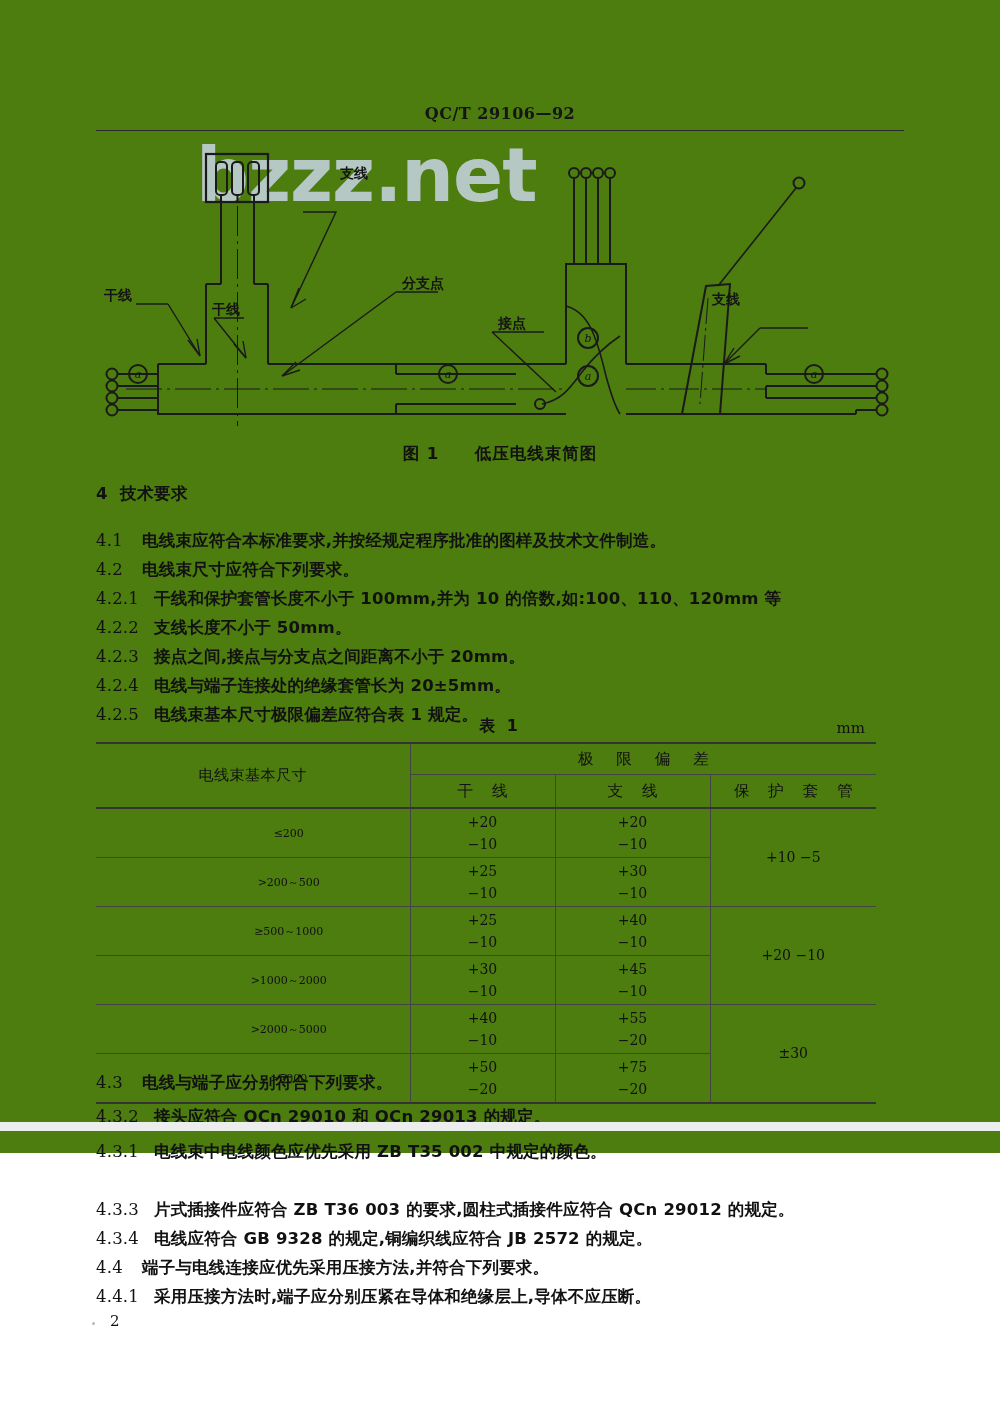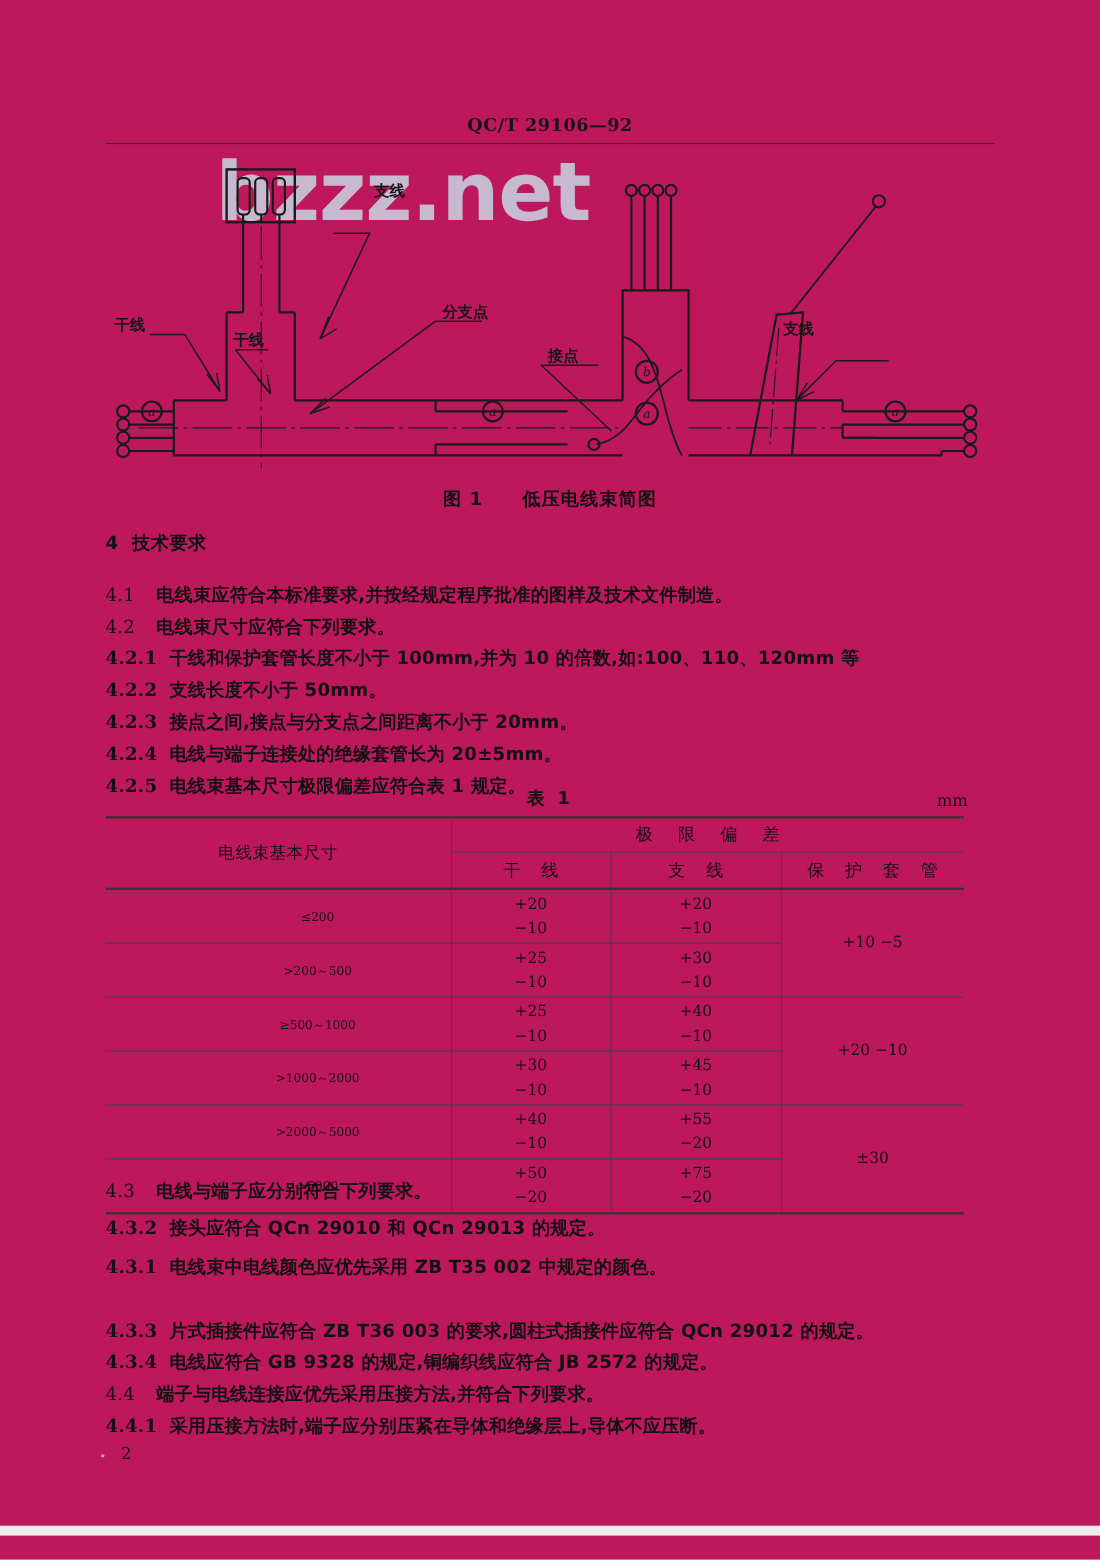--- a/index.html
+++ b/index.html
@@ -13,22 +13,22 @@
     position: relative;
     font-family: "DejaVu Sans", "Liberation Sans", sans-serif;
     color: #111111;
     overflow: hidden;
   }
 
   
   .page {
     position: absolute;
     left: 0; top: 0;
-    width: 1000px; height: 1418px;
-    background: #be185d;
+    width: 1000px; height: 1153px;
+    background: #4d7c0f;
   }
   .bottom-band {
     position: absolute;
     left: 0; bottom: 22px;
     width: 1000px; height: 9px;
     background: #eceded;
   }
 
   
   .doc-header {
@@ -98,36 +98,36 @@
     letter-spacing: .2px;
     white-space: nowrap;
     font-weight: bold;
   }
   .para .num {
     display: inline-block;
     min-width: 46px;
     font-weight: normal;
     font-family: "DejaVu Serif", "Liberation Serif", serif;
   }
-  .para .num.wide { min-width: 58px; font-weight: bold; }
+  .para .num.wide { min-width: 58px; }
   .para .txt { font-weight: bold; }
 
   
   .tbl-title {
     position: absolute;
     left: 0; top: 716px;
     width: 1000px;
     text-align: center;
     font-size: 16px;
     font-weight: bold;
     letter-spacing: 3px;
   }
   .tbl-unit {
     position: absolute;
-    right: 120px; top: 719px;
+    right: 135px; top: 719px;
     font-family: "DejaVu Serif", "Liberation Serif", serif;
     font-size: 15px;
   }
   table.spec {
     position: absolute;
     left: 96px; top: 742px;
     width: 780px;
     border-collapse: collapse;
     font-size: 14.5px;
     table-layout: fixed;

